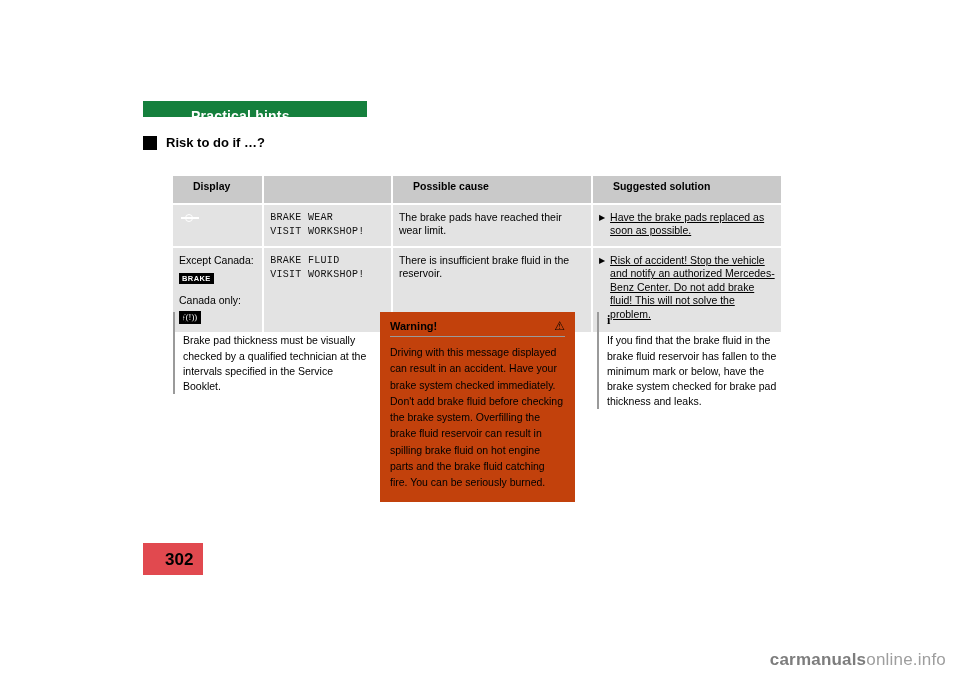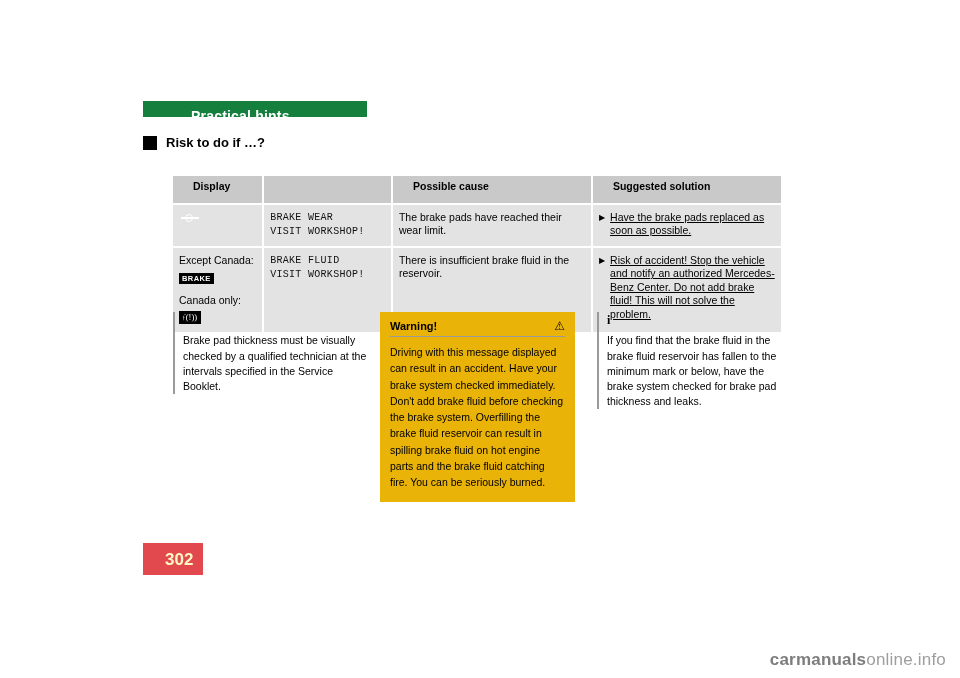--- a/index.html
+++ b/index.html
@@ -193,21 +193,21 @@
     padding-left: 10px;
     box-sizing: border-box;
   }
 
   
   .warnbox {
     position: absolute;
     left: 380px;
     top: 312px;
     width: 195px;
-    background: #eab308;
+    background: #c2410c;
     padding: 8px 10px 12px 10px;
     box-sizing: border-box;
   }
   .warn-head {
     display: flex;
     justify-content: space-between;
     align-items: flex-start;
     border-bottom: 1px solid #9a9a9a;
     padding-bottom: 4px;
   }
@@ -233,21 +233,21 @@
     width: 60px;
     height: 32px;
     background: #e1494f;
   }
   .pagenum-text {
     position: absolute;
     left: 22px;
     top: 7px;
     font-size: 17px;
     font-weight: bold;
-    color: #fef9c3;
+    color: #000000;
   }
 
   
   .watermark {
     position: absolute;
     right: 14px;
     bottom: 8px;
     font-size: 17px;
     color: #9e9e9e;
     letter-spacing: 0.2px;

